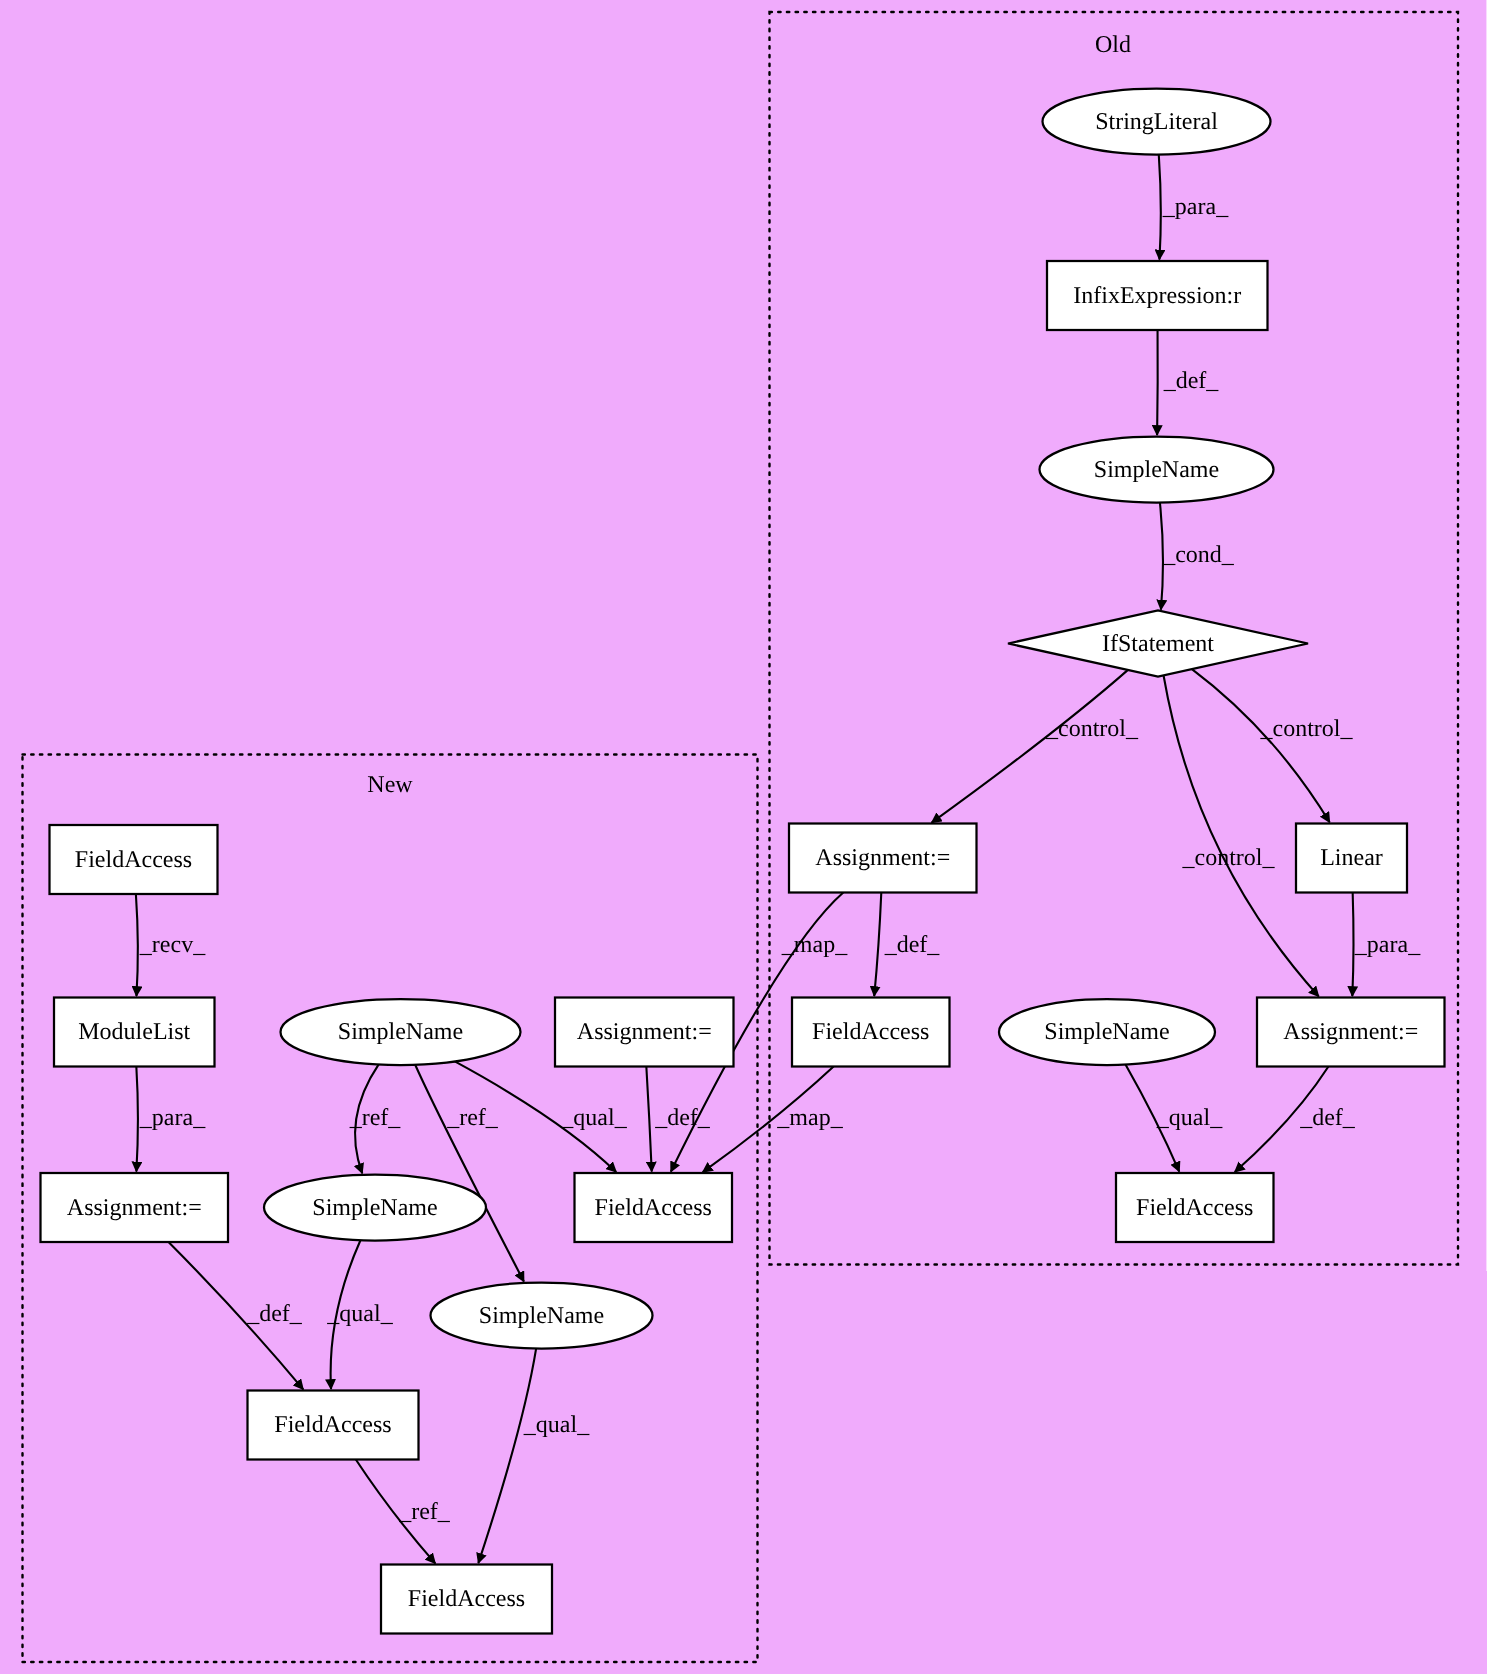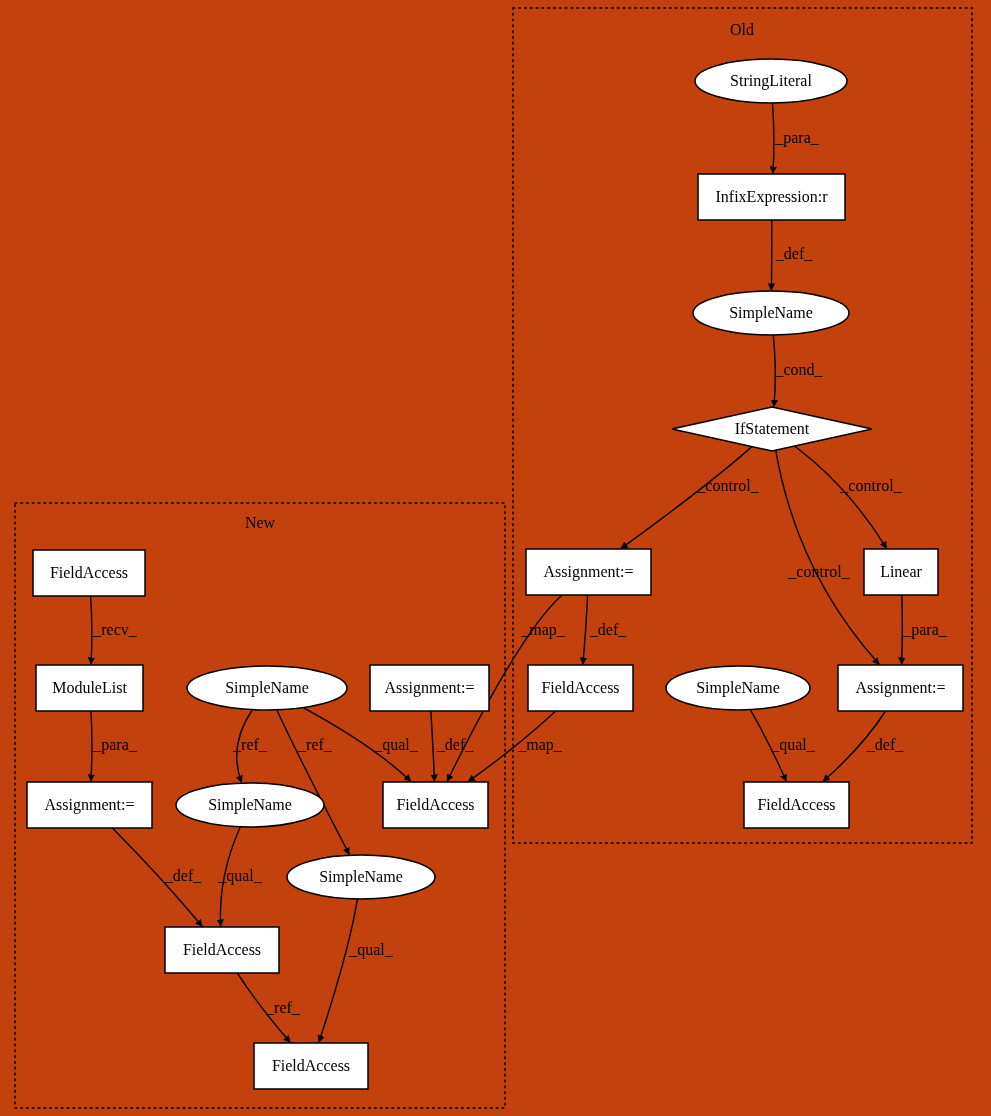--- a/index.html
+++ b/index.html
@@ -4,21 +4,21 @@
 <style>
   html, body {
     margin: 0;
     padding: 0;
     background: #ffffff;
   }
   #canvas {
     position: relative;
     width: 991px;
     height: 1116px;
-    background: #c2410c;
+    background: #f0abfc;
     font-family: "Liberation Serif", "DejaVu Serif", serif;
     text-decoration: underline;
   }
   svg#graph {
     position: absolute;
     top: 0;
     left: 0;
     width: 991px;
     height: 1116px;
     display: block;

